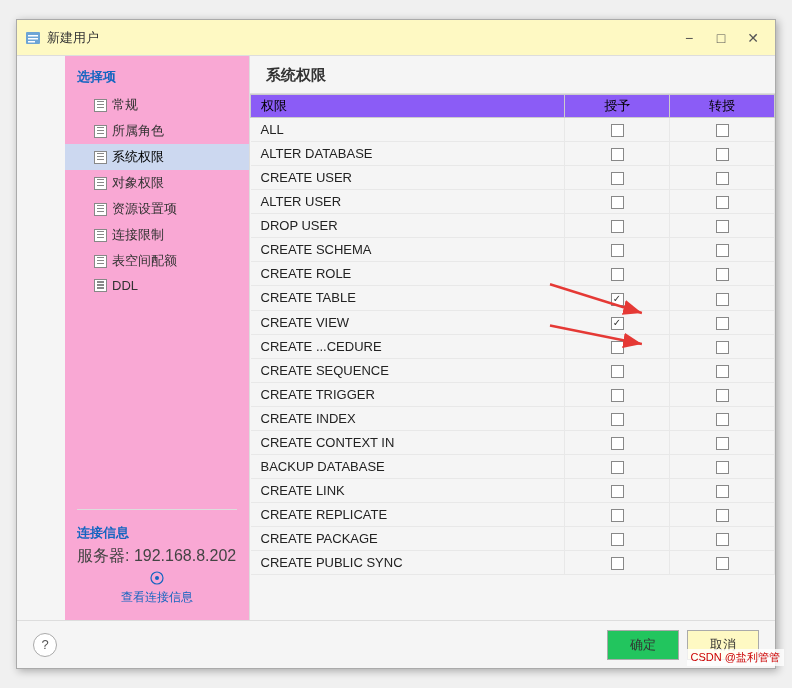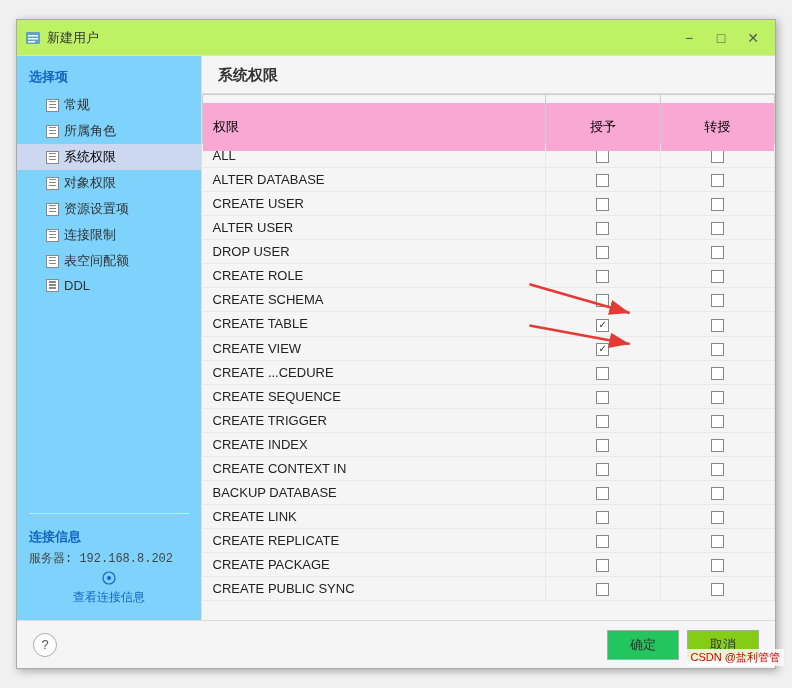--- a/index.html
+++ b/index.html
@@ -20,21 +20,21 @@
       height: 650px;
       background: #f5f5f5;
       border: 1px solid #aaa;
       box-shadow: 2px 2px 8px rgba(0,0,0,0.3);
       display: flex;
       flex-direction: column;
     }
 
     
     .title-bar {
-      background: #bef264;
+      background: #fef9c3;
       border-bottom: 1px solid #ddd;
       height: 36px;
       display: flex;
       align-items: center;
       padding: 0 8px;
       user-select: none;
     }
     .title-bar-icon {
       width: 16px;
       height: 16px;
@@ -68,25 +68,26 @@
     
     .main-content {
       display: flex;
       flex: 1;
       overflow: hidden;
     }
 
     
     .sidebar {
       width: 185px;
-      background: #7dd3fc;
+      background: #f9a8d4;
       border-right: 1px solid #ddd;
       display: flex;
       flex-direction: column;
       padding: 8px 0;
+      margin-left: 48px;
     }
     .sidebar-section-title {
       color: #1565c0;
       font-size: 13px;
       font-weight: bold;
       padding: 4px 12px 6px;
     }
     .sidebar-item {
       display: flex;
       align-items: center;
@@ -136,24 +137,23 @@
     .connection-section {
       padding: 6px 12px;
     }
     .connection-title {
       color: #1565c0;
       font-size: 13px;
       font-weight: bold;
       margin-bottom: 4px;
     }
     .connection-info {
-      font-size: 12px;
+      font-size: 16px;
       color: #444;
       margin-bottom: 2px;
-      font-family: Liberation Mono, monospace;
     }
     .connection-link {
       font-size: 12px;
       color: #1565c0;
       cursor: pointer;
       display: flex;
       align-items: center;
       gap: 4px;
       margin-top: 4px;
       flex-direction: column;
@@ -186,28 +186,28 @@
     
     .table-container::-webkit-scrollbar { width: 14px; }
     .table-container::-webkit-scrollbar-track { background: #f0f0f0; border: 1px solid #ddd; }
     .table-container::-webkit-scrollbar-thumb { background: #c0c0c0; border: 1px solid #aaa; }
 
     table {
       width: 100%;
       border-collapse: collapse;
     }
     thead th {
-      background: #f9a8d4;
+      background: #8b5cf6;
       border: 1px solid #ccc;
-      padding: 15px 8px;
+      padding: 2px 8px;
       text-align: center;
       font-size: 13px;
       font-weight: normal;
       position: sticky;
-      top: 8px;
+      top: 0;
       z-index: 2;
     }
     thead th:first-child {
       text-align: left;
       padding-left: 10px;
       width: 60%;
     }
     tbody tr { cursor: default; }
     tbody td {
       border-bottom: 1px solid #e8e8e8;
@@ -283,21 +283,21 @@
       color: #555;
     }
     .bottom-right {
       display: flex;
       gap: 8px;
     }
     .btn {
       padding: 5px 22px;
       font-size: 13px;
       border: 1px solid #aaa;
-      background: #84cc16;
+      background: #fef9c3;
       cursor: pointer;
       color: #333;
       min-width: 72px;
     }
     .btn.primary {
       background: #22c55e;
     }
 
     
     .watermark {
@@ -436,26 +436,26 @@
                 <td>ALTER USER</td>
                 <td class="center"><span class="checkbox"></span></td>
                 <td class="center"><span class="checkbox"></span></td>
               </tr>
               <tr>
                 <td>DROP USER</td>
                 <td class="center"><span class="checkbox"></span></td>
                 <td class="center"><span class="checkbox"></span></td>
               </tr>
               <tr>
+                <td>CREATE SCHEMA</td>
+                <td class="center"><span class="checkbox"></span></td>
+                <td class="center"><span class="checkbox"></span></td>
+              </tr>
+              <tr>
                 <td>CREATE ROLE</td>
-                <td class="center"><span class="checkbox"></span></td>
-                <td class="center"><span class="checkbox"></span></td>
-              </tr>
-              <tr>
-                <td>CREATE SCHEMA</td>
                 <td class="center"><span class="checkbox"></span></td>
                 <td class="center"><span class="checkbox"></span></td>
               </tr>
               <tr>
                 <td>CREATE TABLE</td>
                 <td class="center"><span class="checkbox checked"></span></td>
                 <td class="center"><span class="checkbox"></span></td>
               </tr>
               <tr>
                 <td>CREATE VIEW</td>

